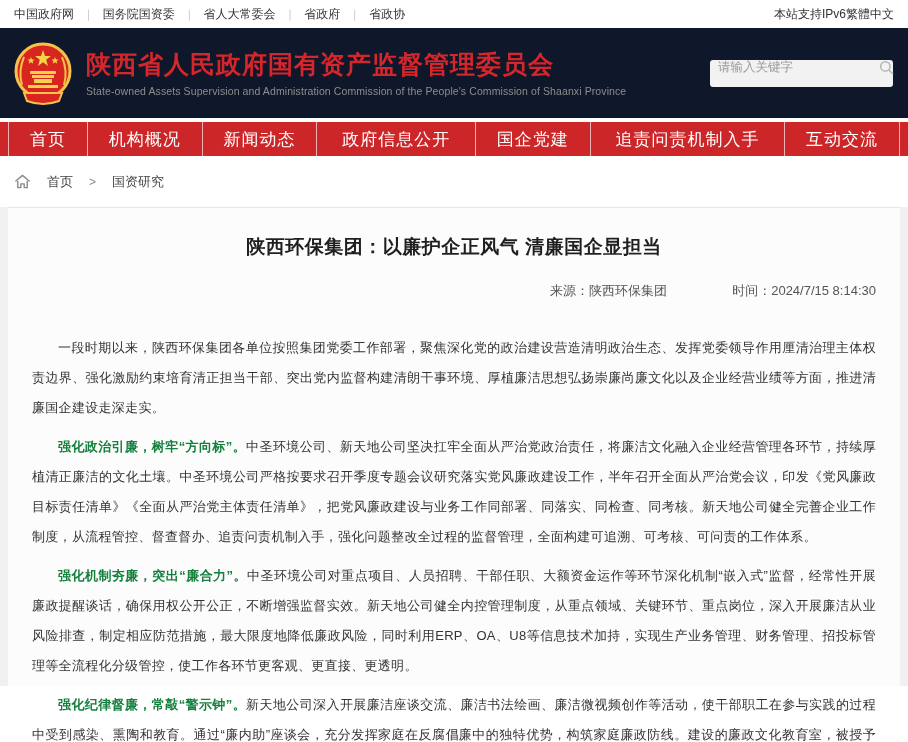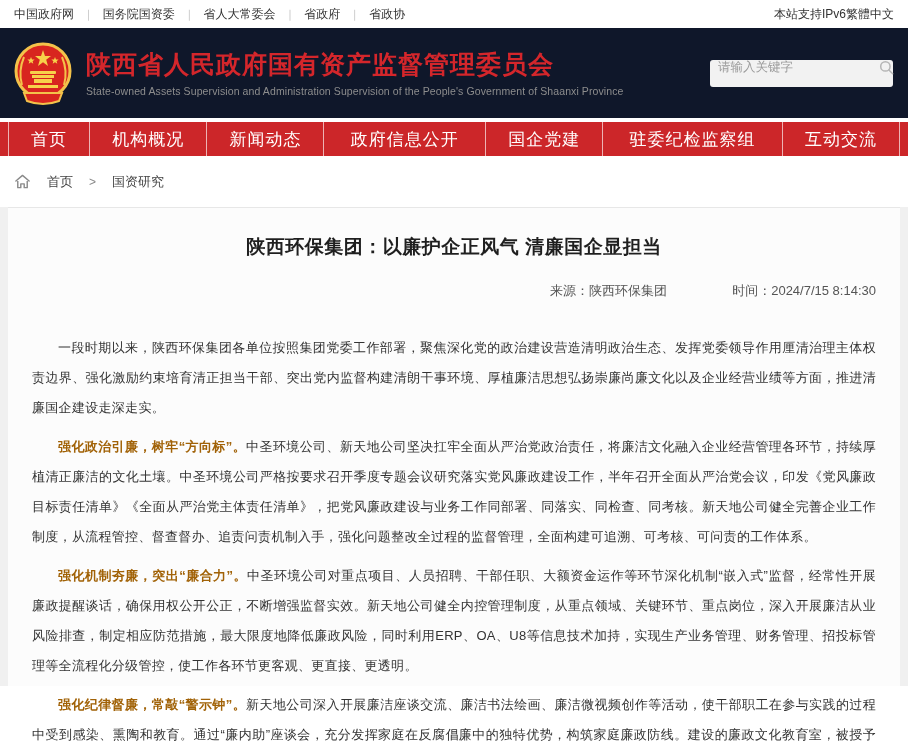--- a/index.html
+++ b/index.html
@@ -73,21 +73,21 @@
   .article-meta {
     text-align:right; font-size:13px; color:#555; margin-top:22px;
   }
   .article-meta .meta-block { display:inline-block; }
   .article-meta .meta-gap { display:inline-block; width:58px; }
   .article-body { margin-top:33px; }
   .article-body p {
     font-size:13px; line-height:30px; color:#333; text-align:justify;
     text-indent:2em; margin-bottom:9px; letter-spacing:0.3px;
   }
-  .article-body p b { font-weight:bold; color:#a16207; }
+  .article-body p b { font-weight:bold; color:#15803d; }
 </style>
 </head>
 <body>
 
 <div class="topbar">
   <div class="topbar-left">
     <span class="topbar-link">中国政府网</span>
     <span class="topbar-sep">｜</span>
     <span class="topbar-link">国务院国资委</span>
     <span class="topbar-sep">｜</span>
@@ -113,38 +113,38 @@
     <polygon points="17,16 18,18.6 20.6,18.6 18.6,20.2 19.3,22.8 17,21.3 14.7,22.8 15.4,20.2 13.4,18.6 16,18.6" fill="#f7d24a"></polygon>
     <polygon points="41,16 42,18.6 44.6,18.6 42.6,20.2 43.3,22.8 41,21.3 38.7,22.8 39.4,20.2 37.4,18.6 40,18.6" fill="#f7d24a"></polygon>
     <rect x="16" y="30" width="26" height="3" rx="1" fill="#f7d24a"></rect>
     <rect x="18" y="34" width="22" height="3" fill="#f7d24a"></rect>
     <rect x="20" y="38" width="18" height="4" fill="#f7d24a"></rect>
     <rect x="14" y="44" width="30" height="3" fill="#f7d24a"></rect>
     <path d="M10 52 L48 52 L45 60 Q29 66 13 60 Z" fill="#d8251f" stroke="#f3c24a" stroke-width="2"></path>
   </svg>
   <div class="brand">
     <div class="brand-title">陕西省人民政府国有资产监督管理委员会</div>
-    <div class="brand-sub">State-owned Assets Supervision and Administration Supervision of the People's Government of Shaanxi Province</div>
+    <div class="brand-sub">State-owned Assets Supervision and Administration Commission of the People's Commission of Shaanxi Province</div>
   </div>
   <div class="searchbox">
     <input type="text" placeholder="请输入关键字" style="">
     <svg class="search-icon" viewBox="0 0 16 16">
       <circle cx="6.8" cy="6.8" r="5" fill="none" stroke="#b5b5b5" stroke-width="1.6"></circle>
       <line x1="10.6" y1="10.6" x2="14.6" y2="14.6" stroke="#b5b5b5" stroke-width="1.6" stroke-linecap="round"></line>
     </svg>
   </div>
 </div>
 
 <div class="nav">
   <div class="nav-item">首页</div>
   <div class="nav-item">机构概况</div>
   <div class="nav-item">新闻动态</div>
   <div class="nav-item wide">政府信息公开</div>
   <div class="nav-item">国企党建</div>
-  <div class="nav-item wide">驻委纪检监察组</div>
+  <div class="nav-item wide">追责问责机制入手</div>
   <div class="nav-item">互动交流</div>
 </div>
 
 <div class="breadcrumb">
   <svg class="home-icon" viewBox="0 0 18 18">
     <path d="M2 8.5 L9 2.5 L16 8.5" fill="none" stroke="#8a8a8a" stroke-width="1.5" stroke-linecap="round" stroke-linejoin="round"></path>
     <path d="M4 8.5 V15.5 H7.2 V11.5 H10.8 V15.5 H14 V8.5" fill="none" stroke="#8a8a8a" stroke-width="1.5" stroke-linejoin="round"></path>
   </svg>
   <span class="crumb">首页</span>
   <span class="crumb-sep">&gt;</span>

